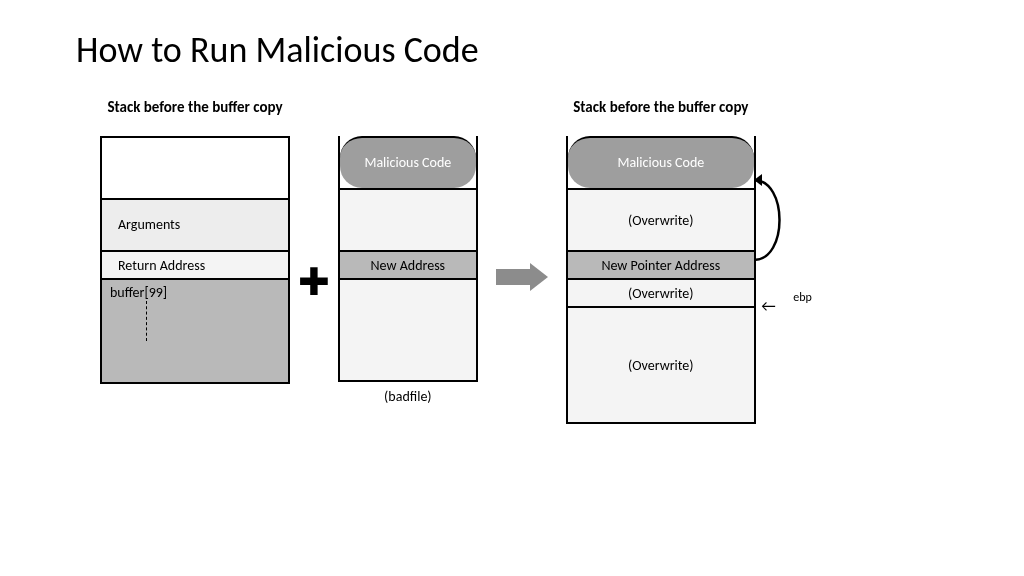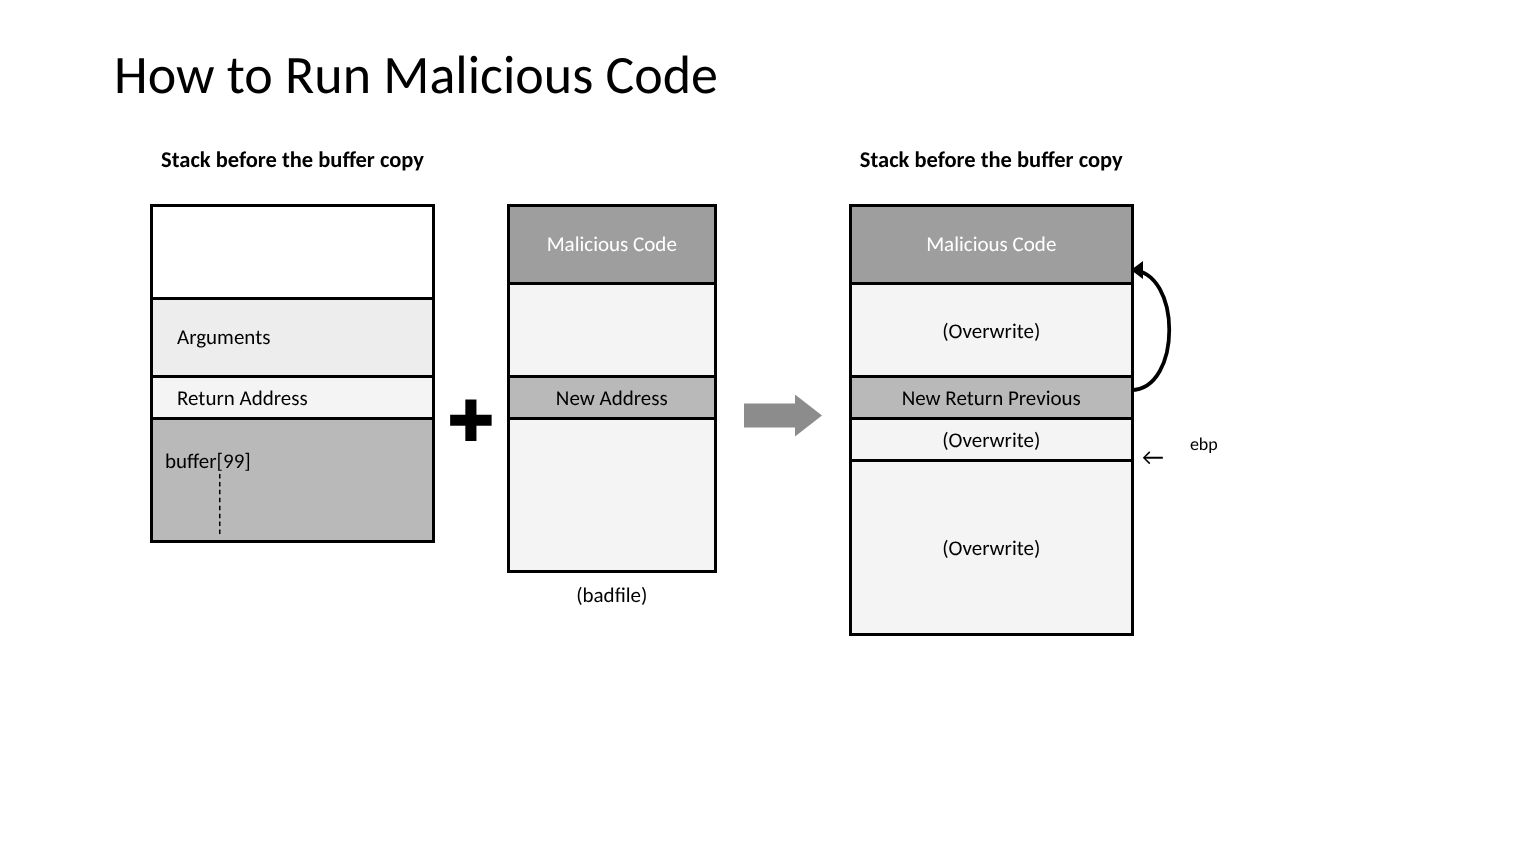--- a/index.html
+++ b/index.html
@@ -51,35 +51,35 @@
       display: flex;
       align-items: center;
       min-height: 28px;
     }
     .cell.centered { justify-content: center; text-align: center; }
     .cell.left { justify-content: flex-start; padding-left: 16px; }
     .cell.empty { background: #fff; }
     .cell.light { background: #ededed; }
     .cell.lighter { background: #f4f4f4; text-align: center; }
     .cell.mid { background: #b9b9b9; }
-    .cell.dark { background: #9e9e9e; color: #fff; }
+    .cell.dark { background: #9e9e9e; color: #fff; border-radius: 22px; }
     .cell.tall { min-height: 52px; line-height: 1.2; }
     .cell.vtall { min-height: 62px; }
     .cell.vtall2 { min-height: 104px; }
     .cell.bottom-line { border-bottom: 2px solid #000; }
     .buffer-cell {
       background: #b9b9b9;
       border-top: 2px solid #000;
       border-bottom: 2px solid #000;
-      height: 84px;
+      height: 106px;
       padding: 4px 8px;
       font-size: 14px;
       display: flex;
       flex-direction: column;
-      justify-content: flex-end;
+      justify-content: flex-start;
     }
     .buffer-dots {
       border-left: 1.5px dashed #000;
       height: 40px;
       margin-left: 36px;
       width: 0;
     }
     .below-label {
       font-size: 14px;
       margin-top: 6px;
@@ -162,21 +162,21 @@
   <div class="arrow-wrap">
     <div class="arrow-body"></div>
     <div class="arrow-head"></div>
   </div>
 
   <div class="column col3-wrap">
     <div class="stack-title">Stack before the buffer copy</div>
     <div class="stack" style="position:relative;">
       <div class="cell dark centered tall">Malicious Code</div>
       <div class="cell lighter centered vtall">(Overwrite)</div>
-      <div class="cell mid centered">New Return Previous</div>
+      <div class="cell mid centered">New Pointer Address</div>
       <div class="cell lighter centered">(Overwrite)</div>
       <div class="cell lighter centered bottom-line" style="min-height:118px;">(Overwrite)</div>
     </div>
     <svg class="curve-arrow" width="44" height="110" viewBox="0 0 44 110">
       <path d="M 6 100 C 40 100 40 20 6 20" stroke="#000" stroke-width="2.5" fill="none"></path>
       <polygon points="6,20 14,14 14,26" fill="#000"></polygon>
     </svg>
     <span class="ebp-arrow">←</span>
     <span class="ebp-label">ebp</span>
   </div>

